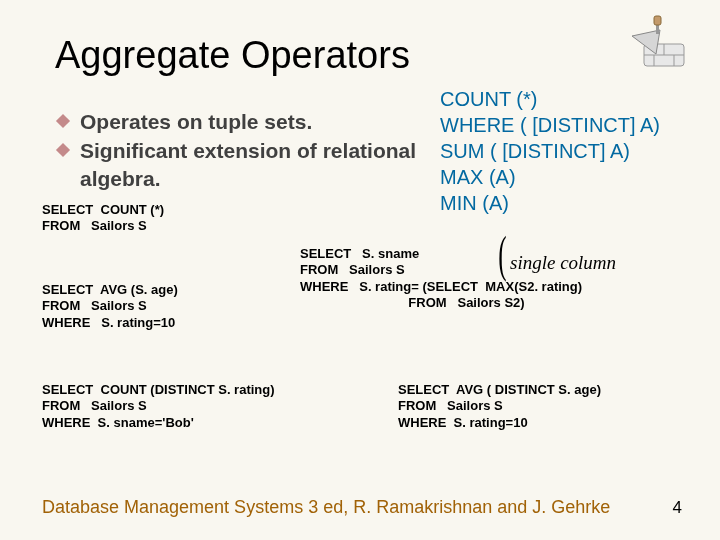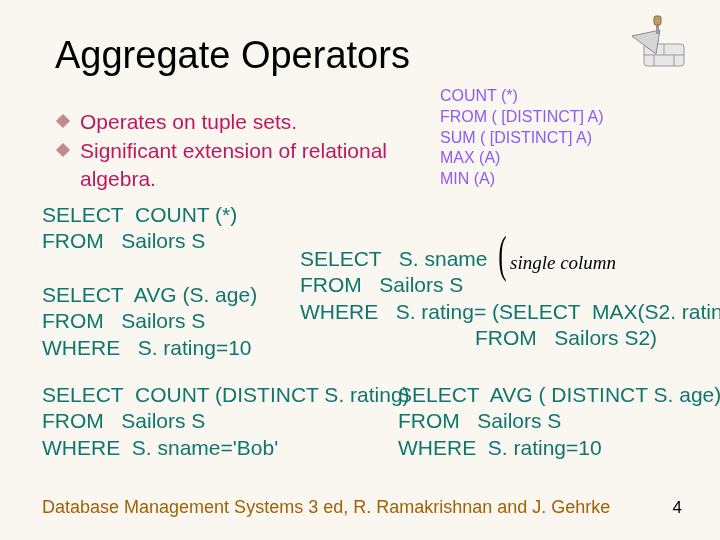--- a/index.html
+++ b/index.html
@@ -31,39 +31,40 @@
   .bullets {
     position: absolute;
     top: 108px;
     left: 58px;
     width: 370px;
   }
   .bullet {
     display: flex;
     align-items: flex-start;
     font-size: 21px;
-    color: #be185d;
+    color: #404040;
     line-height: 1.3;
     margin-bottom: 2px;
+    font-weight: bold;
   }
   .dia {
     width: 10px;
     height: 10px;
     background: #c48a8a;
     transform: rotate(45deg);
     margin: 8px 12px 0 0;
     flex-shrink: 0;
   }
   .opbox {
     position: absolute;
     top: 86px;
     left: 440px;
-    font-size: 16px;
+    font-size: 20px;
     line-height: 1.3;
-    color: #8b5cf6;
+    color: #0369a1;
   }
   .opline { white-space: nowrap; }
   .sc-label {
     position: absolute;
     top: 252px;
     left: 510px;
     font-style: italic;
     font-size: 19px;
     font-family: "Times New Roman", serif;
     color: #000;
@@ -73,24 +74,25 @@
     position: absolute;
     top: 225px;
     left: 494px;
     font-size: 50px;
     font-family: "Times New Roman", serif;
     color: #000;
     transform: scaleX(0.5);
   }
   .sql {
     position: absolute;
-    font-size: 21px;
+    font-size: 13px;
     line-height: 1.25;
-    color: #0f766e;
+    color: #000000;
     white-space: pre;
+    font-weight: bold;
   }
   .q1 { top: 202px; left: 42px; }
   .q2 { top: 282px; left: 42px; }
   .q3 { top: 246px; left: 268px; width: 440px; margin-left: 32px; }
   .q4 { top: 382px; left: 42px; }
   .q5 { top: 382px; left: 398px; }
   .footer-left {
     position: absolute;
     bottom: 22px;
     left: 42px;
@@ -127,21 +129,21 @@
     <div>Operates on tuple sets.</div>
   </div>
   <div class="bullet">
     <div class="dia"></div>
     <div>Significant extension of relational algebra.</div>
   </div>
 </div>
 
 <div class="opbox">
   <div class="opline">COUNT (*)</div>
-  <div class="opline">FROM ( [DISTINCT] A)</div>
+  <div class="opline">WHERE ( [DISTINCT] A)</div>
   <div class="opline">SUM ( [DISTINCT] A)</div>
   <div class="opline">MAX (A)</div>
   <div class="opline">MIN (A)</div>
 </div>
 
 <div class="brace">(</div>
 <div class="sc-label">single column</div>
 
 <div class="sql q1">SELECT  COUNT (*)
 FROM   Sailors S</div>

